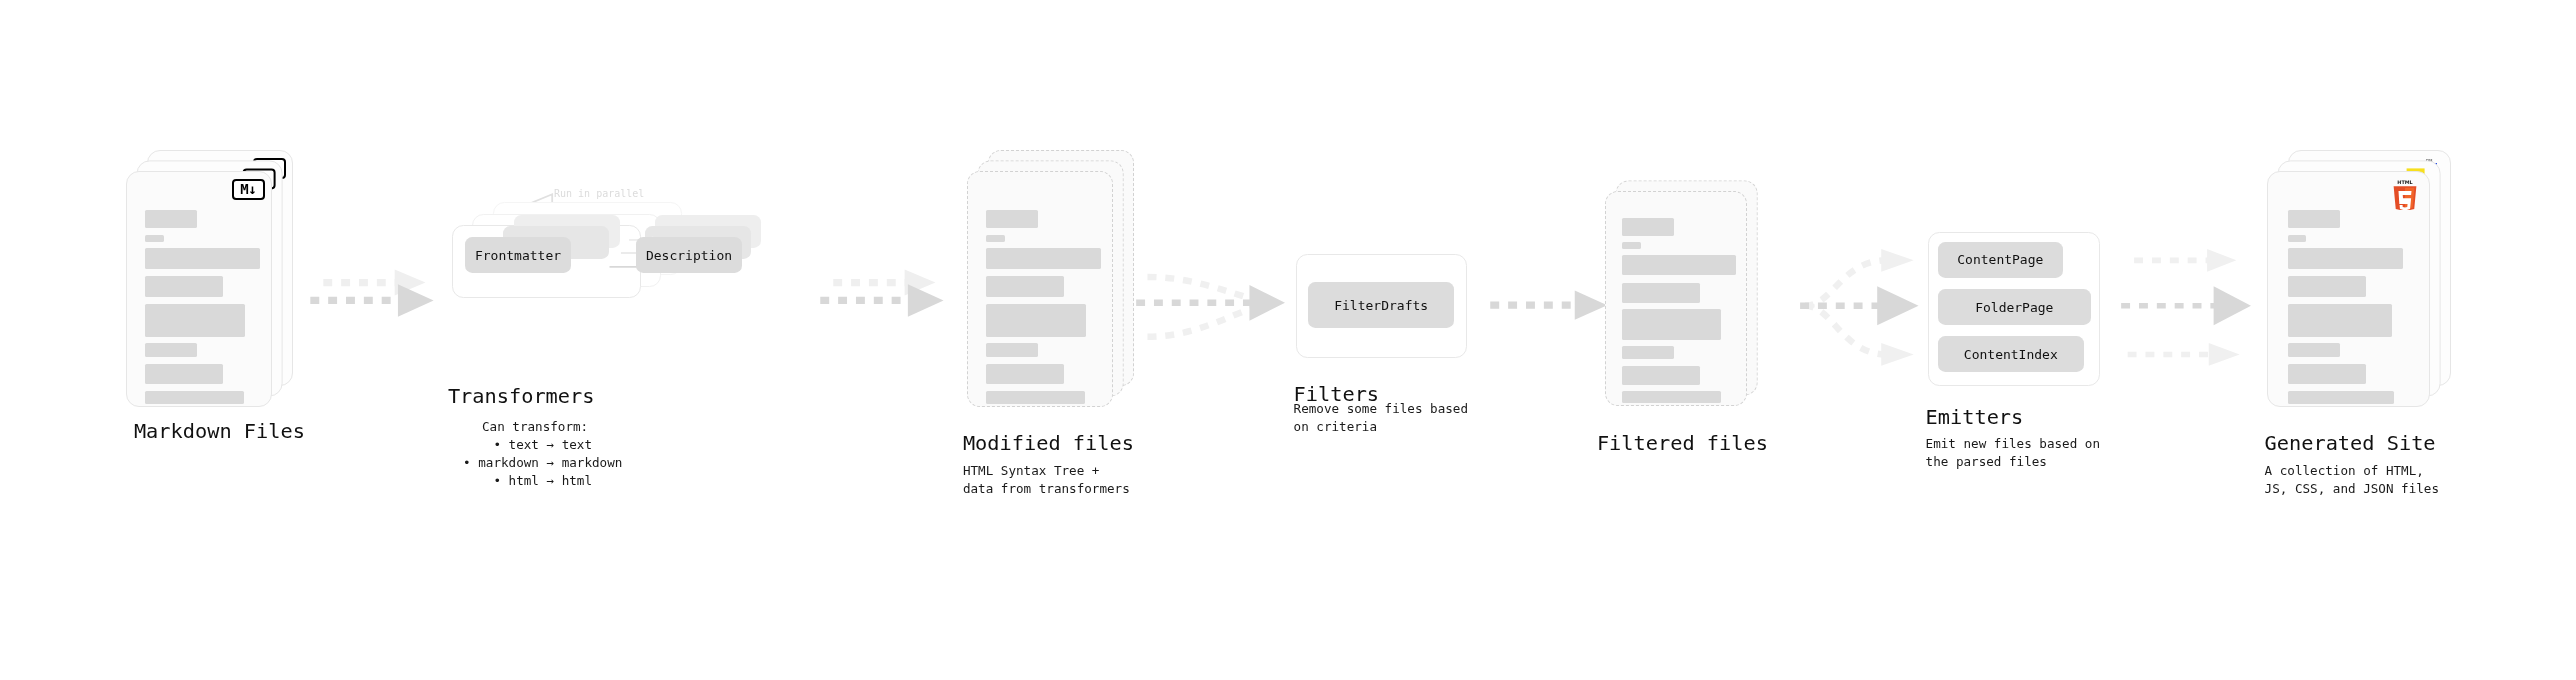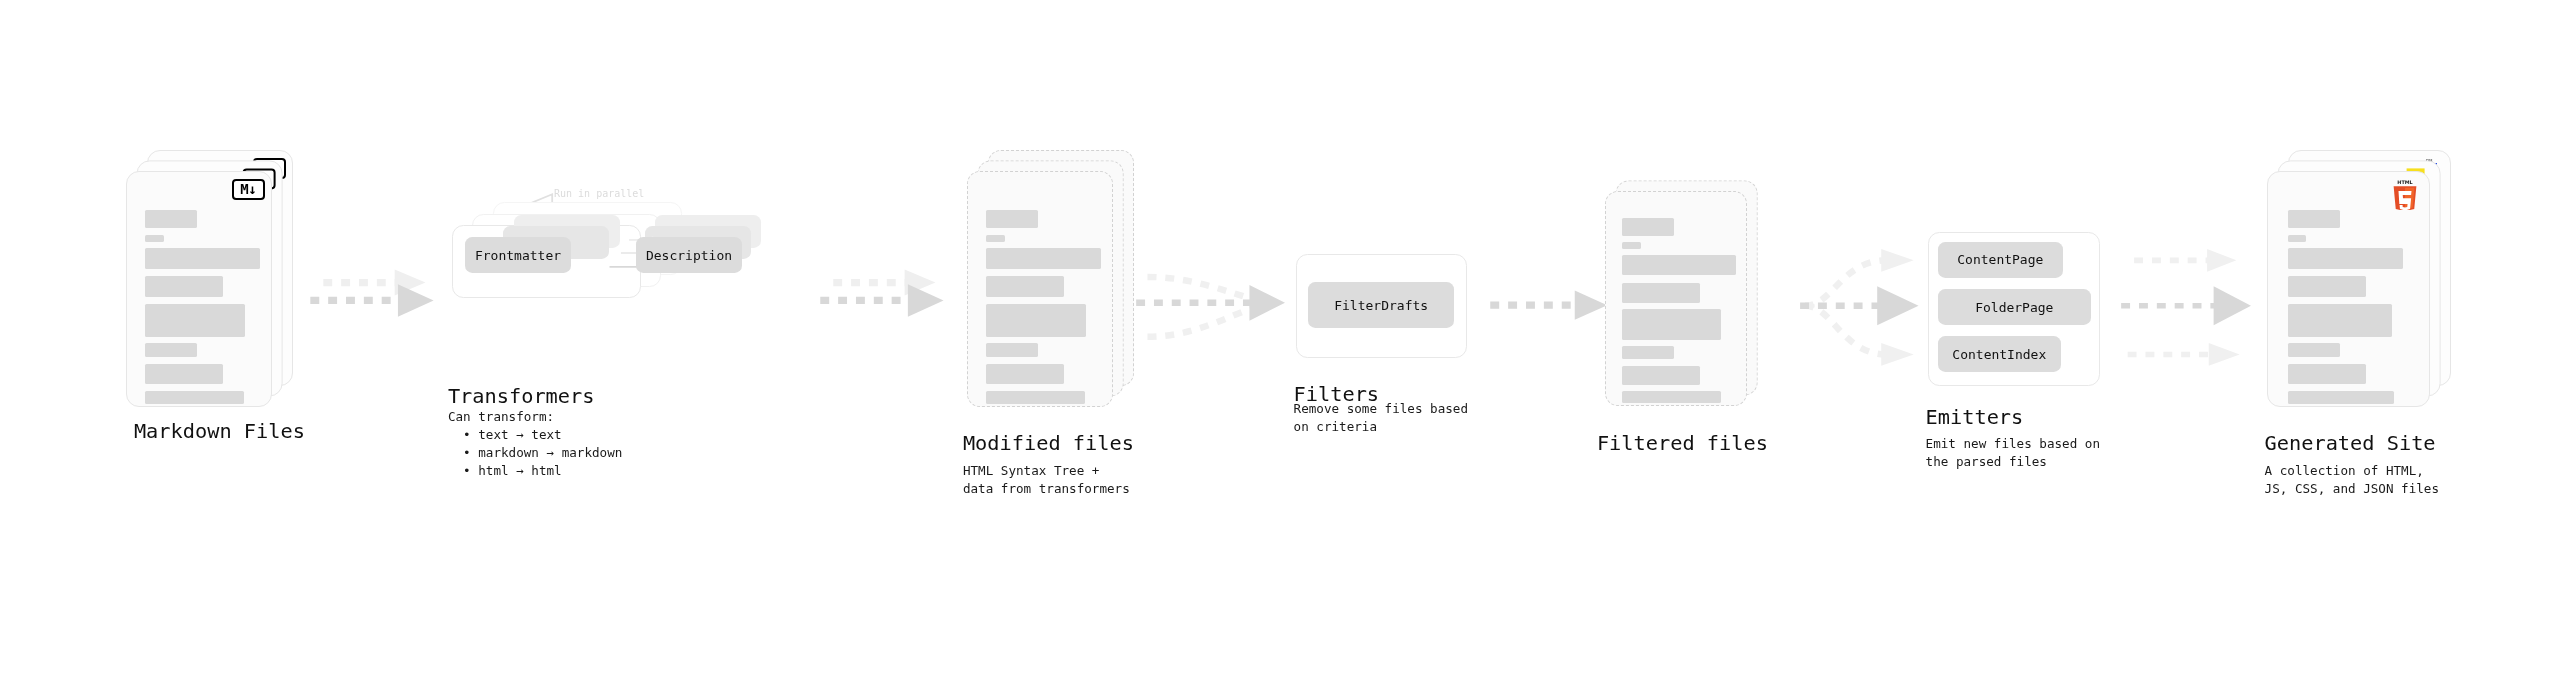--- a/index.html
+++ b/index.html
@@ -161,21 +161,21 @@
         <polygon points="56,17 66,22 56,27" fill="#e4e4e4"></polygon>
         <line x1="8" y1="39" x2="54" y2="39" stroke="#d8d8d8"></line>
         <polygon points="48,33 60,39 48,45" fill="#d8d8d8"></polygon>
       </g>
     </svg>
 
     <div class="chip" style="left:13px;  top:38px; width:106px; height:36px;">Frontmatter</div>
     <div class="chip" style="left:184px; top:38px; width:106px; height:36px;">Description</div>
 
     <div class="title" style="left:-4.1px; top:185px;">Transformers</div>
-    <div class="caption" style="left:-4.1px; top:209px;">Can transform:
+    <div class="caption" style="left:-4.1px; top:219px;text-align:center;">Can transform:
   • text → text
   • markdown → markdown
   • html → html</div>
   </div>
 
   <svg class="arrowsvg" style="left:817px; top:268px;" width="142" height="73" viewBox="0 0 175 90">
     <g stroke="#efefef" stroke-width="9" stroke-dasharray="11 11" fill="none">
       <line x1="20" y1="18" x2="110" y2="18"></line>
     </g>
     <polygon points="108,2 146,18 108,34" fill="#efefef"></polygon>
@@ -254,21 +254,21 @@
     </g>
     <polygon points="100,16 140,30 100,44" fill="#f0f0f0"></polygon>
     <polygon points="100,132 140,146 100,160" fill="#f0f0f0"></polygon>
     <polygon points="95,62 146,86 95,110" fill="#d8d8d8"></polygon>
   </svg>
 
   <div class="node" style="left:1928px; top:232px;">
     <div class="groupbox" style="left:0; top:0; width:172px; height:154px;"></div>
     <div class="chip" style="left:9.8px; top:9.8px;  width:125px; height:36px;">ContentPage</div>
     <div class="chip" style="left:9.8px; top:57px;  width:153px; height:36px;">FolderPage</div>
-    <div class="chip" style="left:9.8px; top:104px; width:123px; height:36px;">ContentIndex</div>
+    <div class="chip" style="left:9.8px; top:104px; width:146px; height:36px;">ContentIndex</div>
     <div class="title" style="left:-2.4px; top:173px;">Emitters</div>
     <div class="caption" style="left:-2.4px; top:203px;">Emit new files based on
 the parsed files</div>
   </div>
 
   <svg class="arrowsvg" style="left:2113px; top:236px;" width="138" height="142" viewBox="0 0 170 175">
     <g fill="none" stroke-width="7" stroke-dasharray="11 11">
       <line x1="26" y1="30" x2="120" y2="30" stroke="#f0f0f0"></line>
       <line x1="10" y1="86" x2="128" y2="86" stroke="#d8d8d8"></line>
       <line x1="18" y1="146" x2="122" y2="146" stroke="#f0f0f0"></line>

